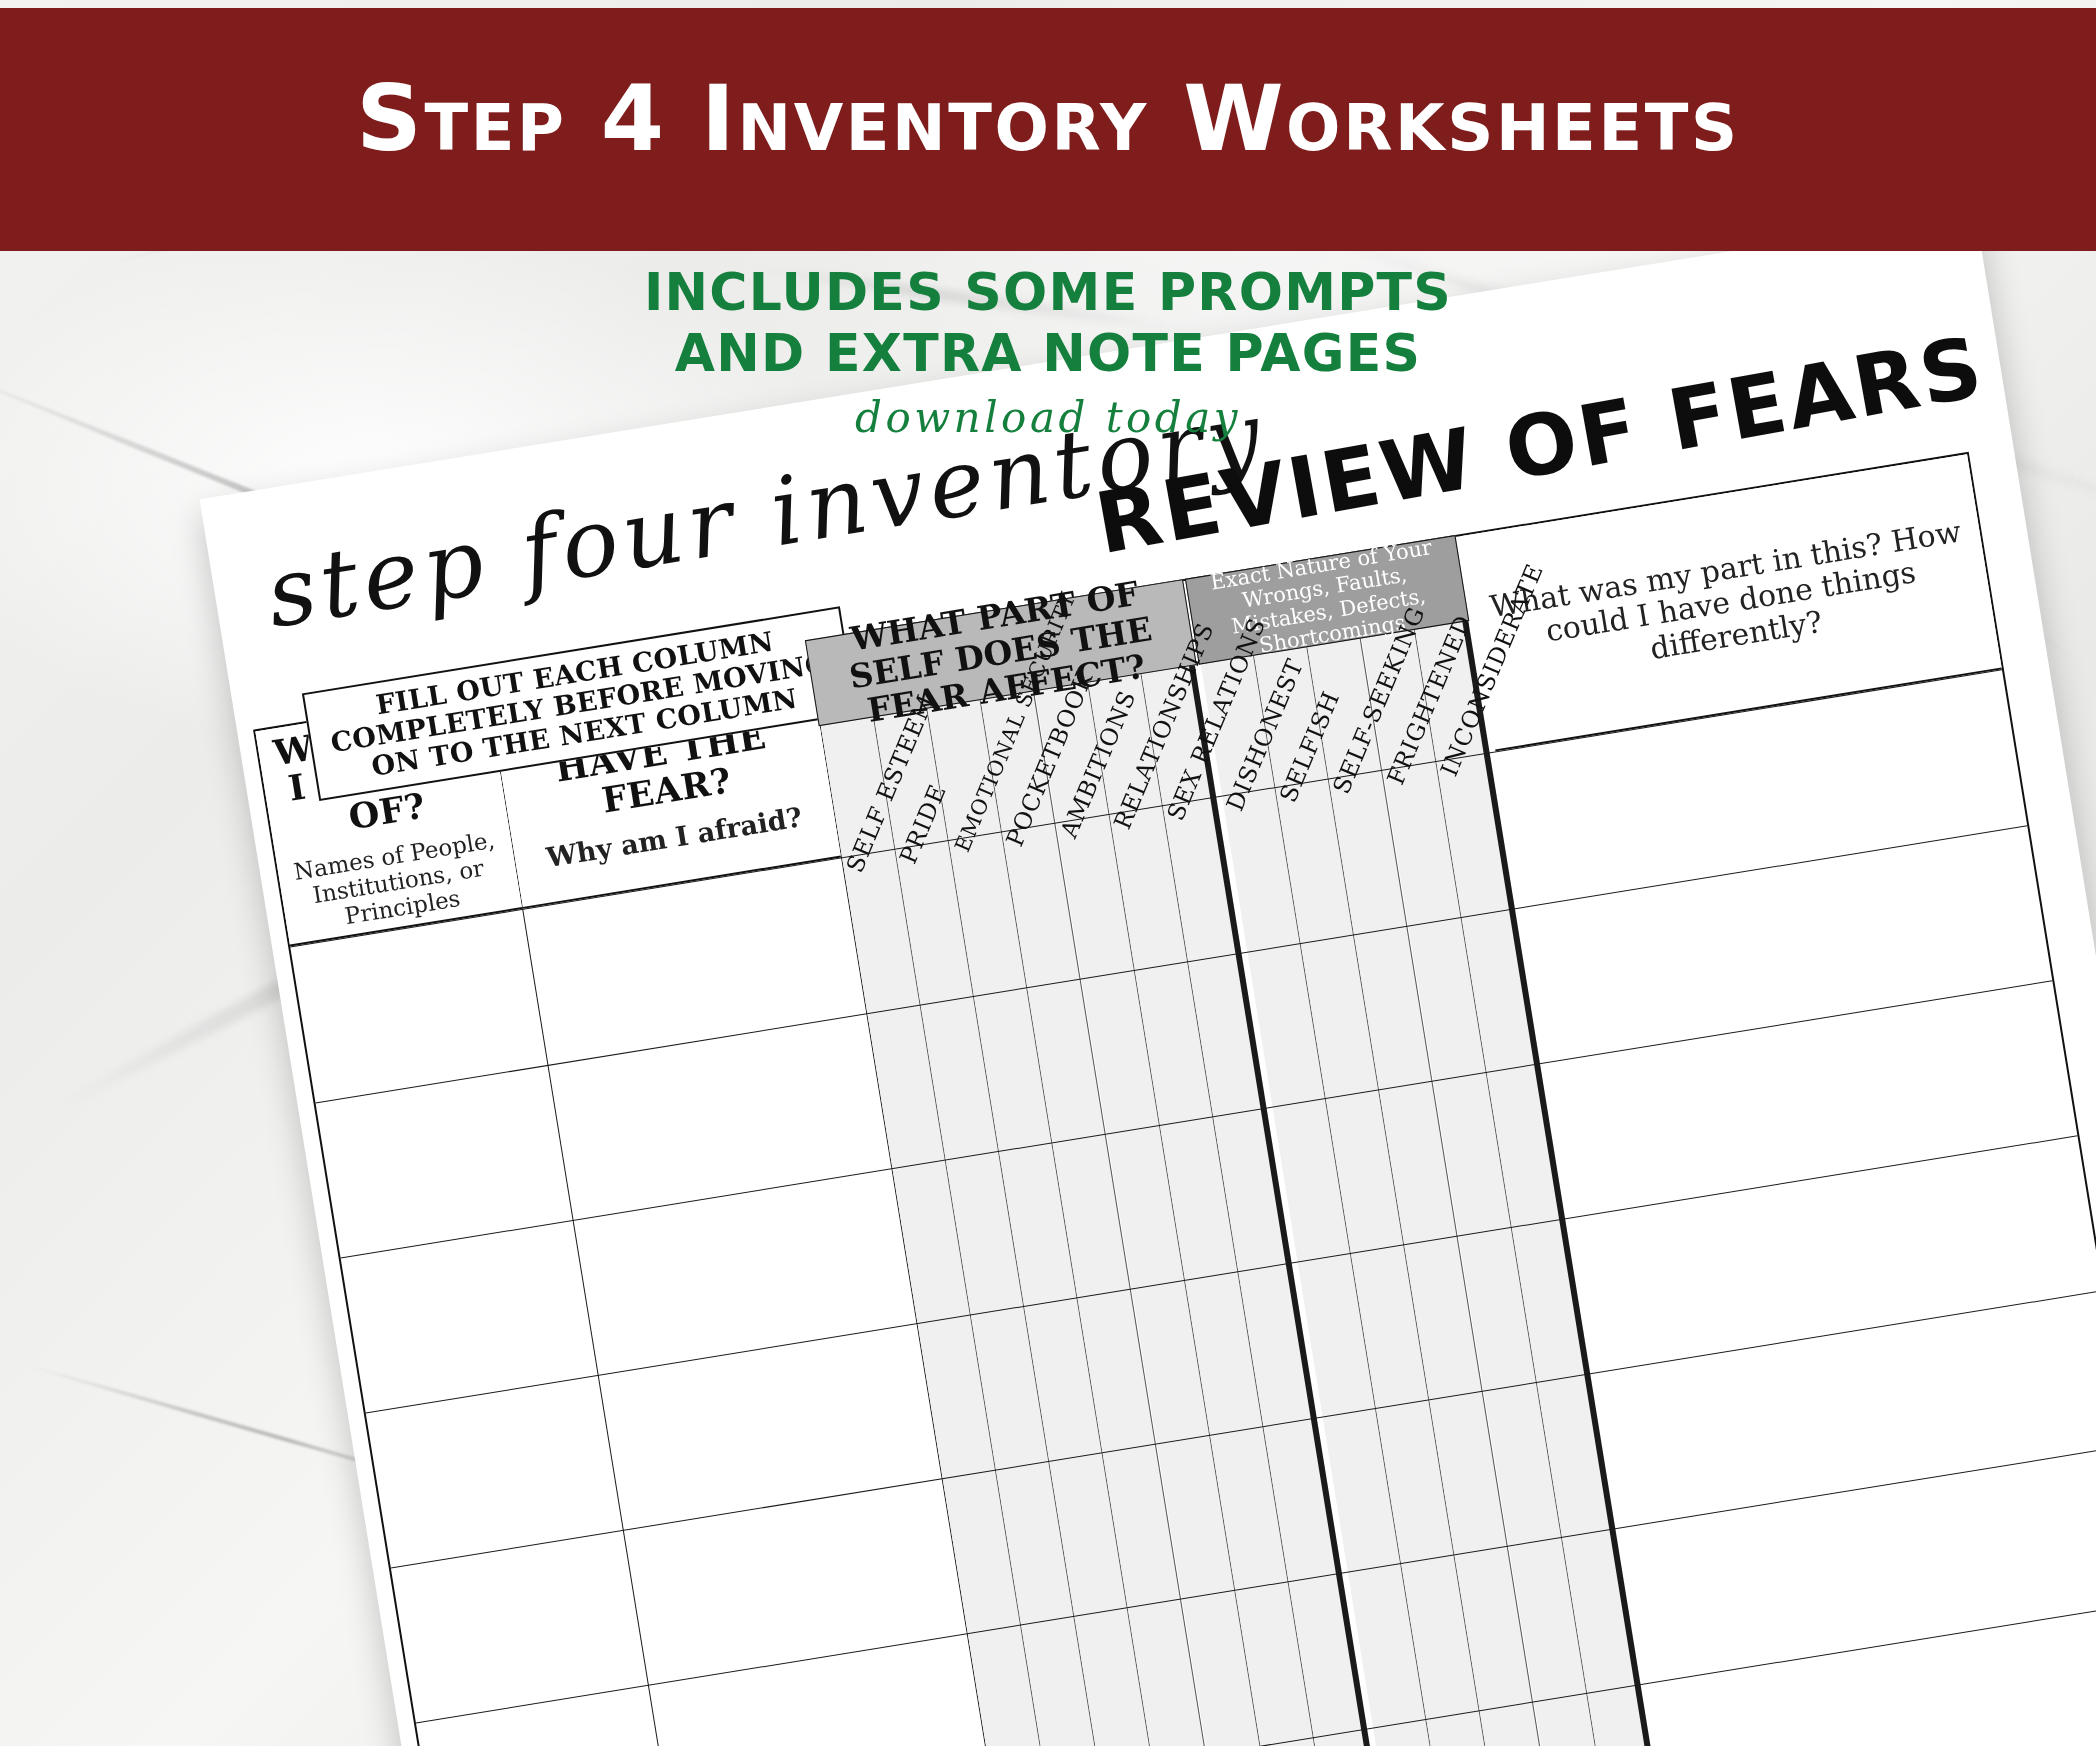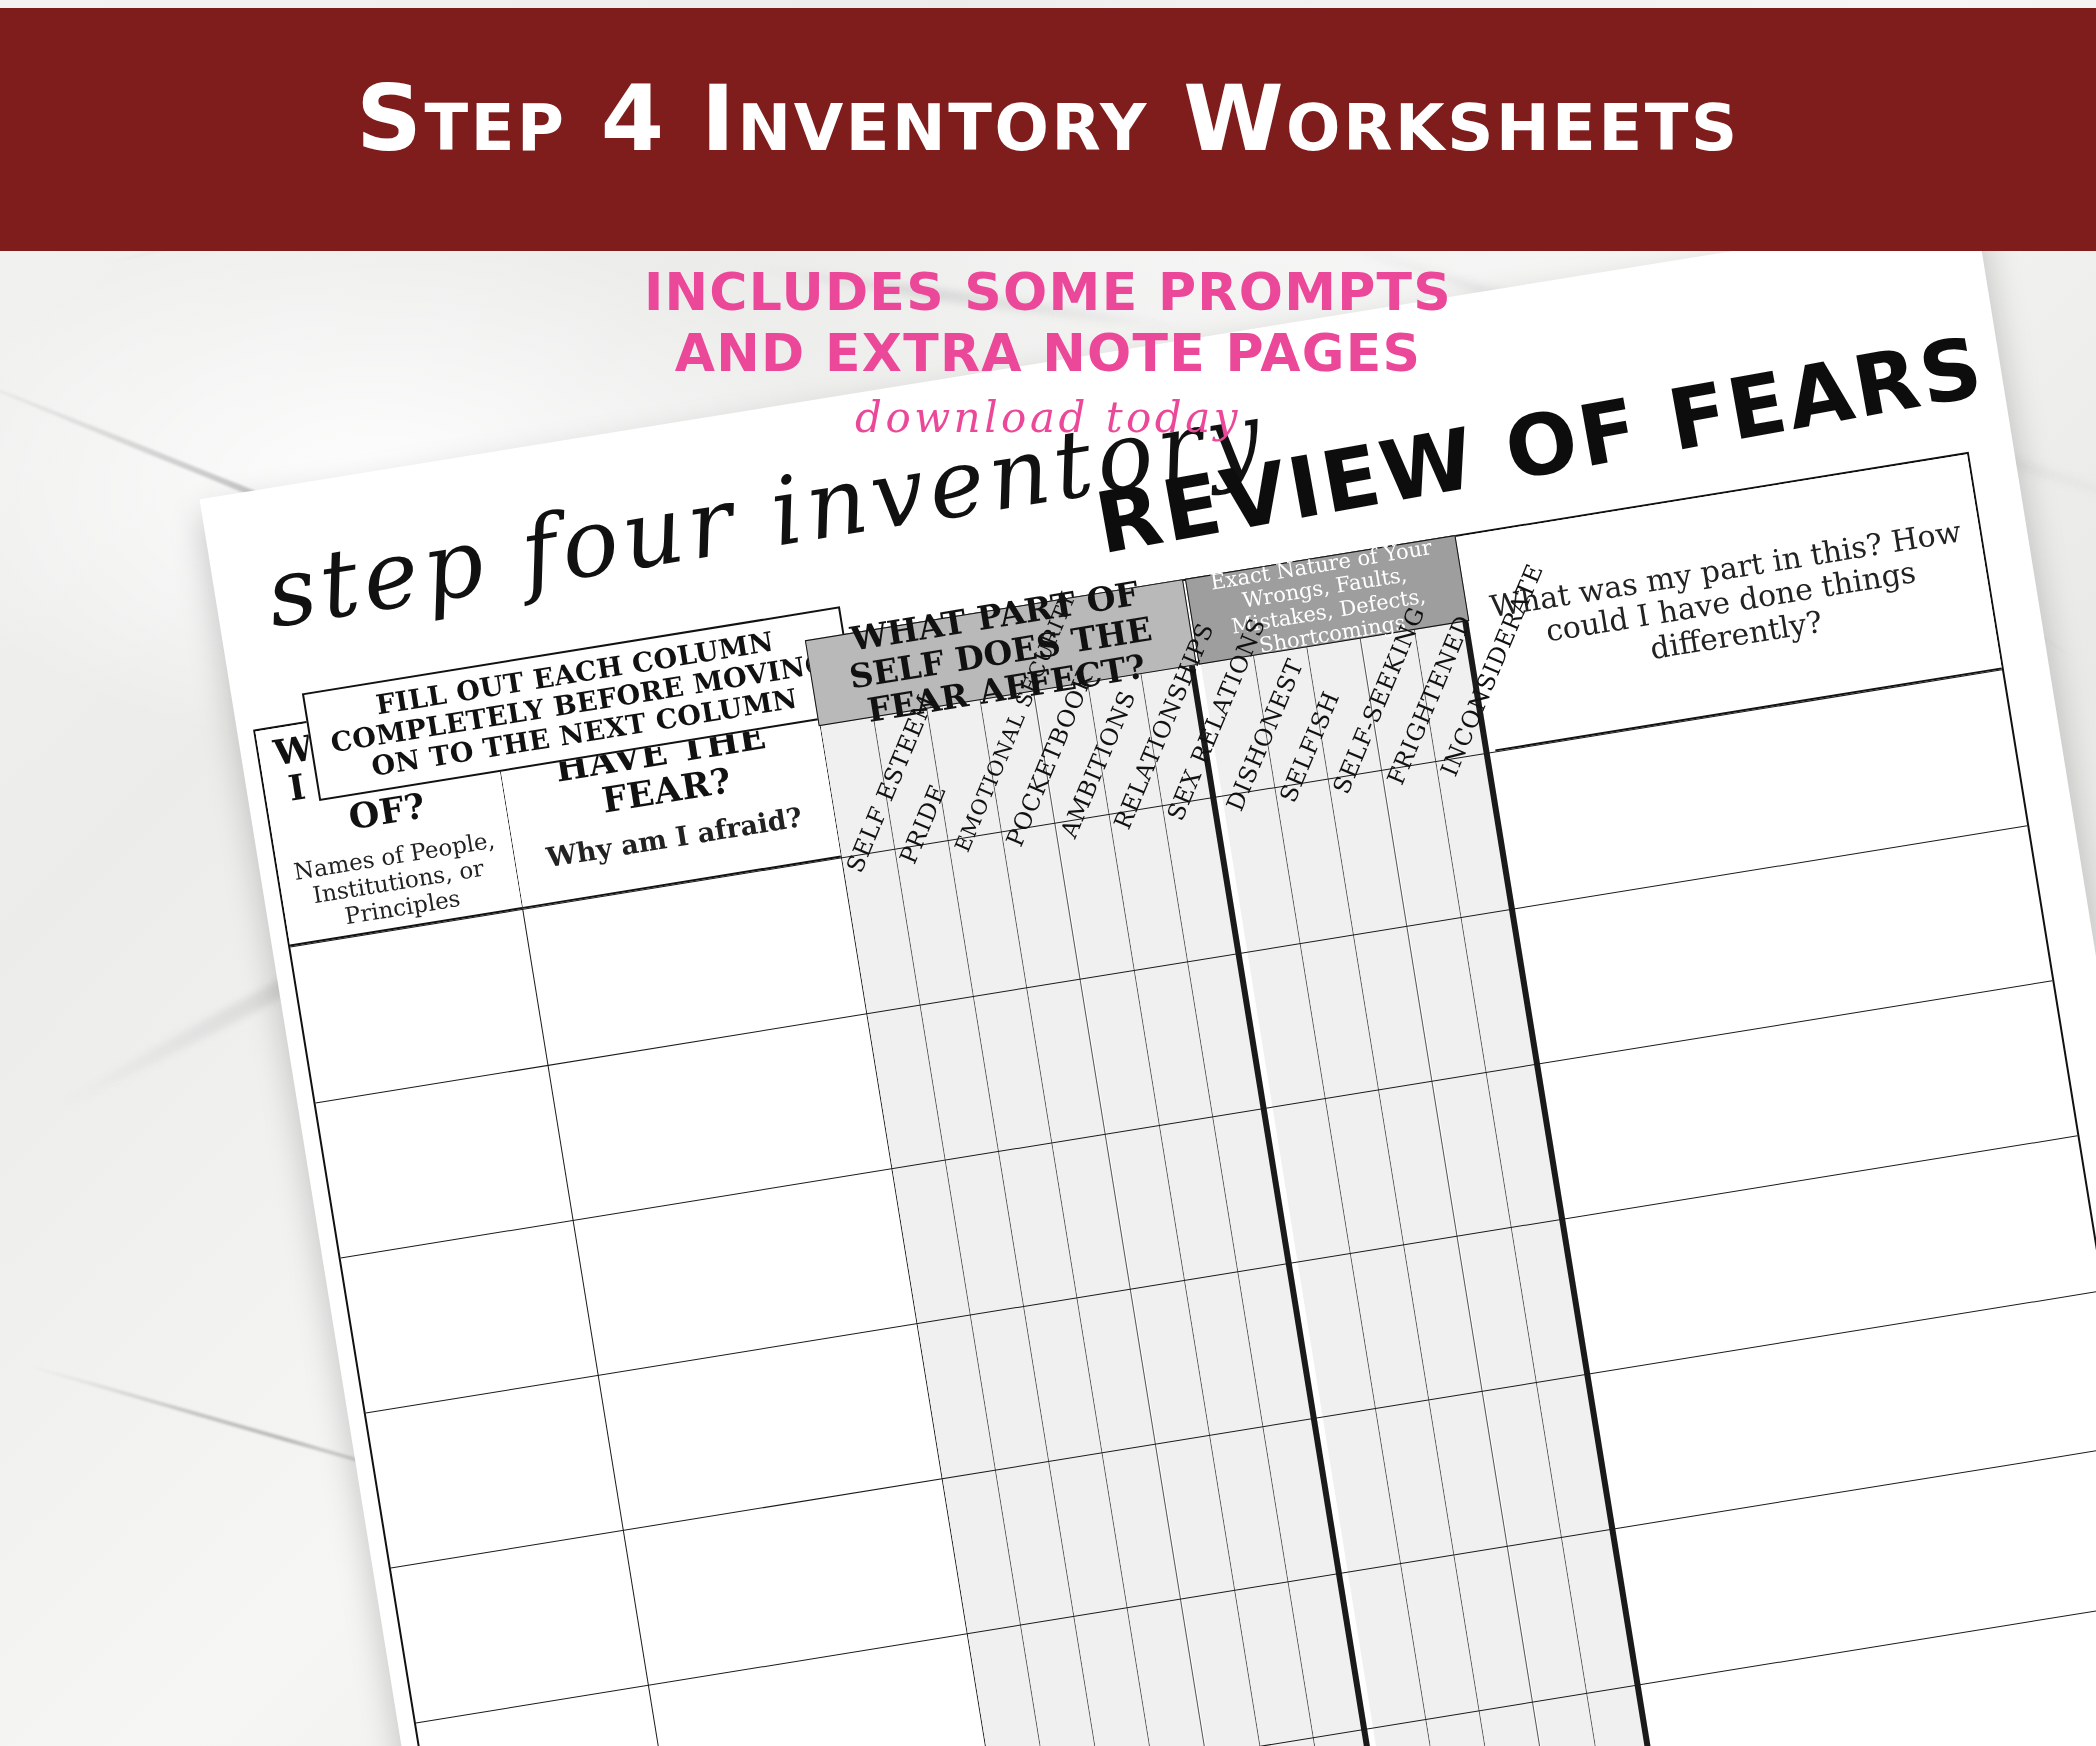--- a/index.html
+++ b/index.html
@@ -63,21 +63,21 @@
     white-space: nowrap;
   }
 
   
   #subhead {
     position: absolute;
     top: 262px;
     left: 0; right: 0;
     text-align: center;
     z-index: 4;
-    color: #ec4899;
+    color: #15803d;
   }
   #subhead .line {
     font-family: "DejaVu Sans", sans-serif;
     font-weight: 700;
     font-size: 52px;
     letter-spacing: 1.3px;
     line-height: 1.18;
     text-transform: uppercase;
   }
   #subhead .script {

